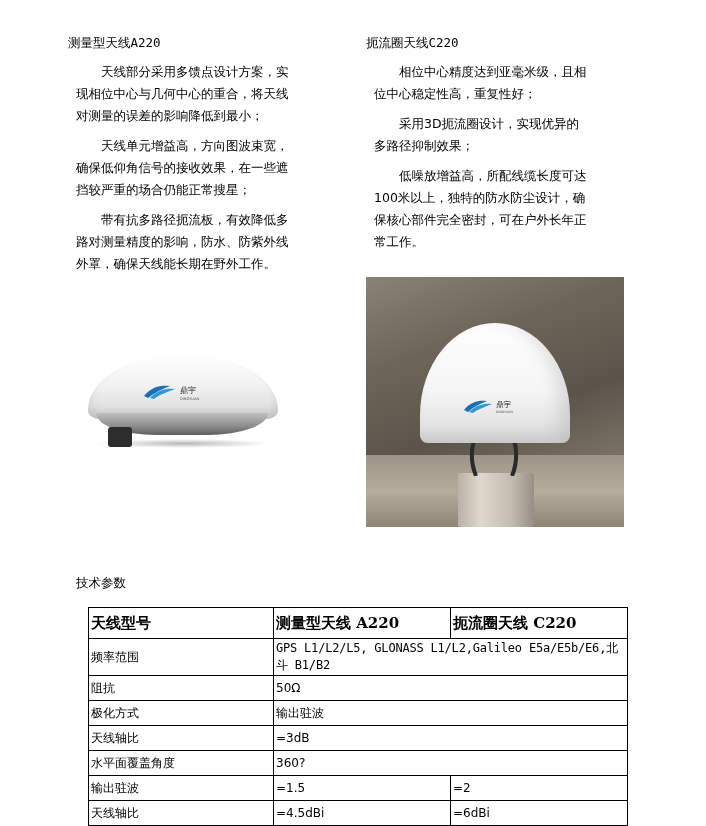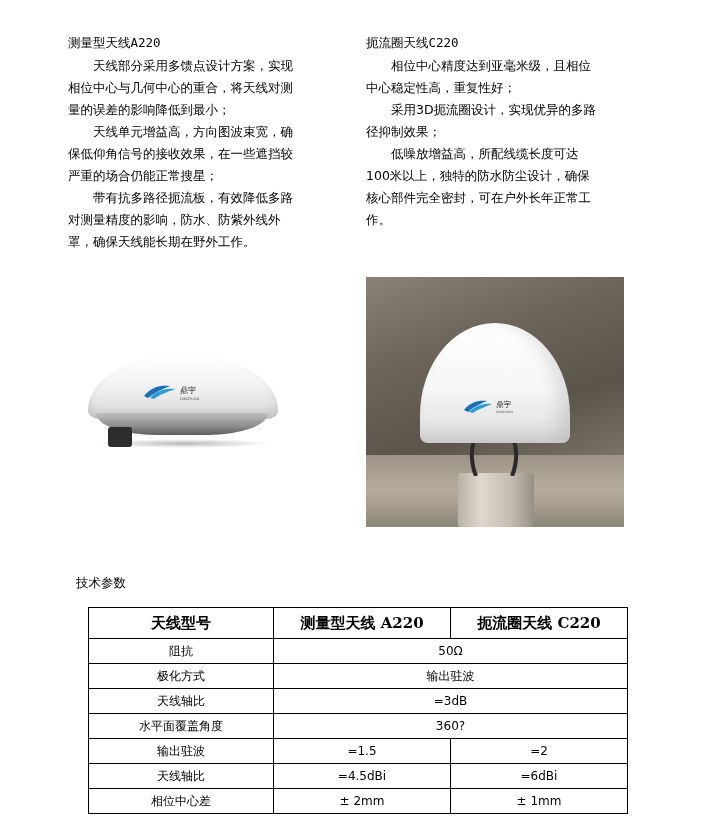--- a/index.html
+++ b/index.html
@@ -33,21 +33,21 @@
   .col-right { left: 366px; }
   .col h3 {
     margin: 0 0 2px 0;
     font-weight: normal;
     font-size: 12.5px;
     line-height: 20px;
     font-family: "DejaVu Sans Mono", "Liberation Mono", monospace;
     letter-spacing: 0px;
   }
   .col p {
-    margin: 0;
+    margin: 8px;
     text-indent: 2em;
     font-size: 12.5px;
     line-height: 22px;
   }
   
   .img-left {
     position: absolute;
     left: 70px;
     top: 320px;
     width: 225px;
@@ -78,21 +78,20 @@
     top: 592px;
     width: 540px;
   }
   table.params {
     border-collapse: collapse;
     width: 540px;
     table-layout: fixed;
   }
   table.params td {
     border: 1px solid #000000;
-    text-align: center;
     vertical-align: middle;
     font-size: 12px;
     height: 22px;
     padding: 1px 2px;
   }
   table.params tr.head td {
     font-size: 15px;
     font-weight: bold;
     height: 28px;
     font-family: "DejaVu Serif", "Liberation Serif", serif;
@@ -250,20 +249,24 @@
   <div class="section-label">技术参数</div>
 
   <div class="tbl-wrap">
     <table class="params">
       <tbody id="tbl-body">
         <tr class="head">
           <td class="label">天线型号</td>
           <td>测量型天线 A220</td>
           <td>扼流圈天线 C220</td>
         </tr>
+      <tr>
+            <td class="label">频率范围</td>
+            <td colspan="2" class="small">GPS L1/L2/L5, GLONASS L1/L2,Galileo E5a/E5b/E6,北斗 B1/B2</td>
+          </tr>
           <tr>
             <td class="label">阻抗</td>
             <td colspan="2">50Ω</td>
           </tr>
           <tr>
             <td class="label">极化方式</td>
             <td colspan="2">输出驻波</td>
           </tr>
           <tr>
             <td class="label">天线轴比</td>

